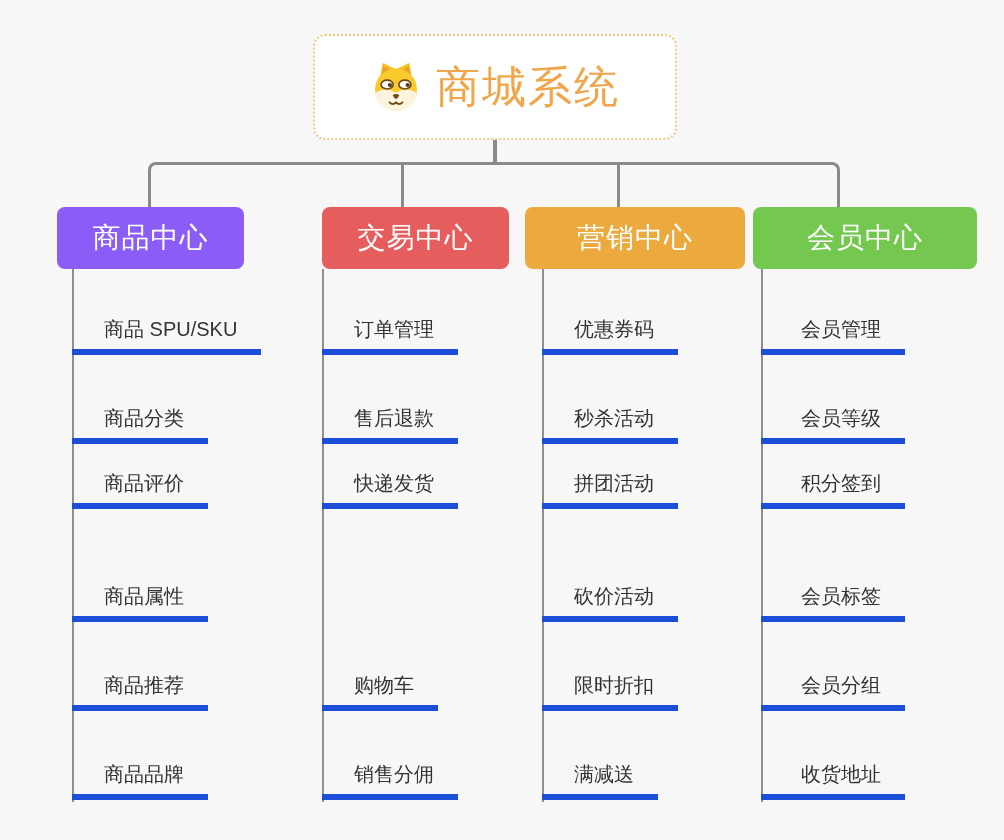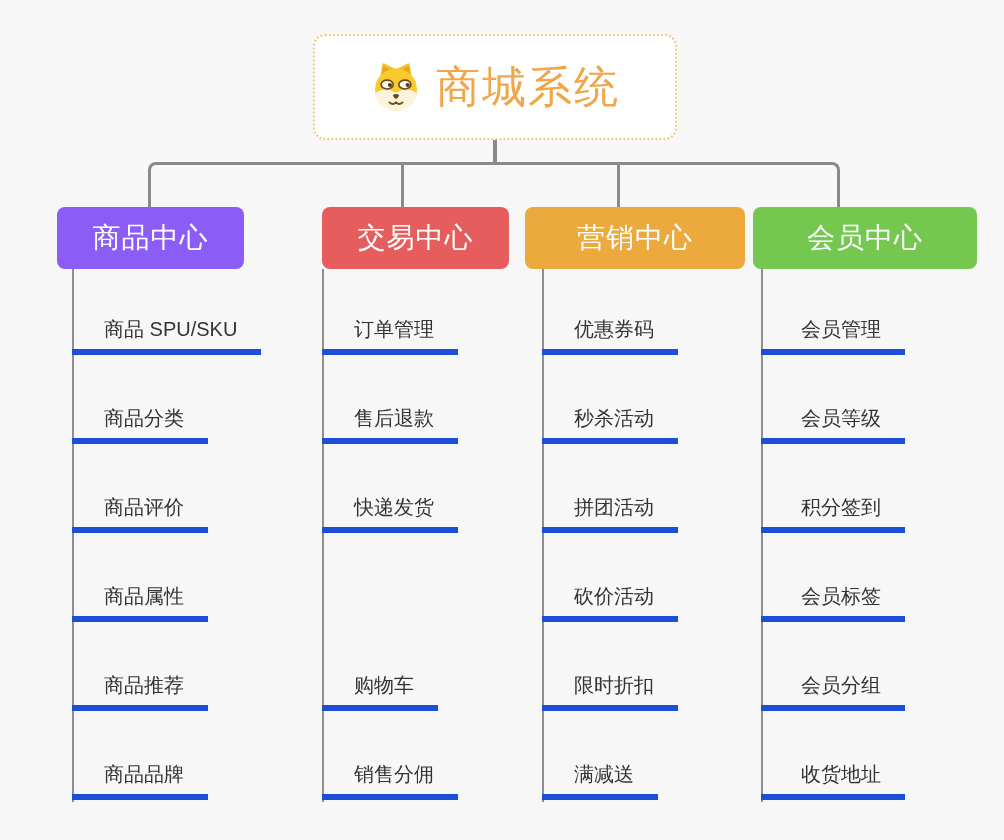--- a/index.html
+++ b/index.html
@@ -88,21 +88,21 @@
     color: #333333;
     white-space: nowrap;
     cursor: pointer;
   }
   .leaf.c0 { left: 72px; }
   .leaf.c1 { left: 322px; }
   .leaf.c2 { left: 542px; }
   .leaf.c3 { left: 761px; padding-left: 40px; }
   .leaf.r0 { top: 311px; }
   .leaf.r1 { top: 400px; }
-  .leaf.r2 { top: 489px; }
+  .leaf.r2 { top: 465px; }
   .leaf.r3 { top: 578px; }
   .leaf.r4 { top: 667px; }
   .leaf.r5 { top: 756px; }
 </style>
 </head>
 <body>
 
 <div class="stage">
 
   <div class="conn root-stub"></div>

